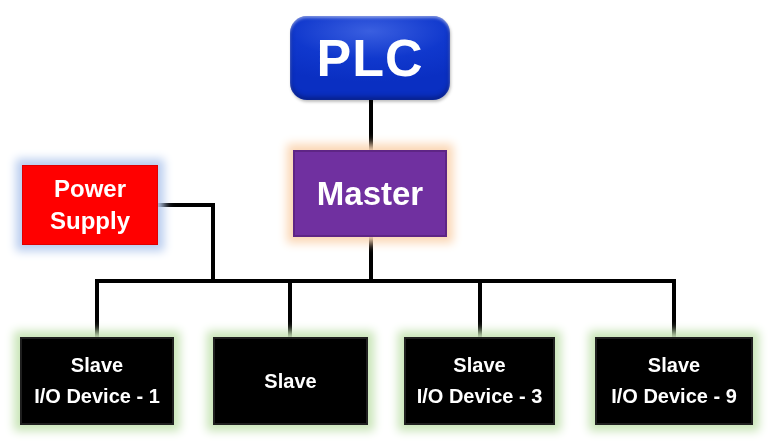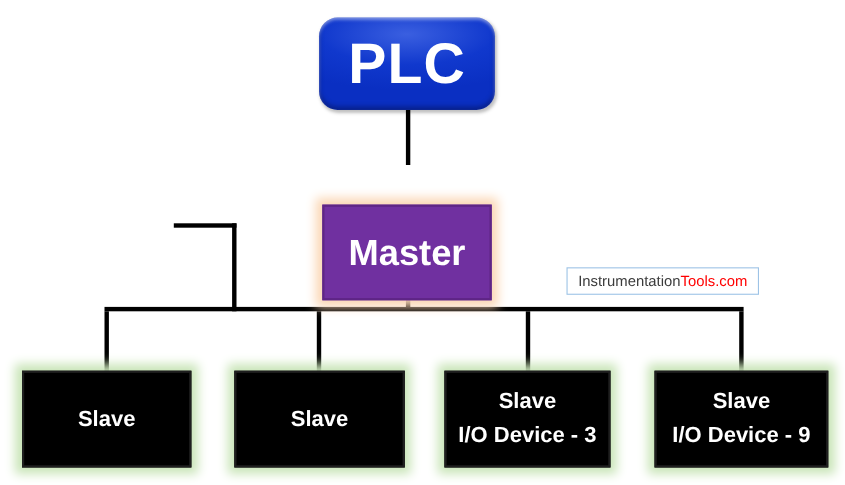--- a/index.html
+++ b/index.html
@@ -43,21 +43,20 @@
     font-size: 52px;
     letter-spacing: 1px;
   }
 
   .master {
     left: 293px; top: 150px; width: 154px; height: 87px;
     background: #7030a0;
     border: 2px solid #5e2585;
     box-shadow: 0 0 9px 6px #fbd7b5;
     font-size: 33px;
-    margin-top: 36px;
   }
 
   .power {
     left: 22px; top: 165px; width: 136px; height: 80px;
     background: #ff0000;
     border: 1px solid #e00000;
     box-shadow: 0 0 9px 6px #b9cdef;
     font-size: 24px;
     line-height: 1.35;
   }
@@ -107,37 +106,38 @@
   <div class="line v" style="left:672px; top:283px; height:55px;"></div>
 
   <div class="node plc">
     <span>PLC</span>
   </div>
 
   <div class="node master">
     <span>Master</span>
   </div>
 
+  <div class="node power">
+    <span>Power</span>
+    <span>Supply</span>
+  </div>
 
   <div class="node slave slave-1">
     <span>Slave</span>
+    <span>I/O Device - 1</span>
   </div>
 
   <div class="node slave slave-2">
     <span>Slave</span>
   </div>
 
   <div class="node slave slave-3">
     <span>Slave</span>
     <span>I/O Device - 3</span>
   </div>
 
   <div class="node slave slave-4">
     <span>Slave</span>
     <span>I/O Device - 9</span>
   </div>
 
-  <div class="watermark">
-    <span class="wm-main">Instrumentation</span>
-      <span class="wm-accent">Tools.com</span>
-  </div>
 
 </div>
 
 </body></html>

